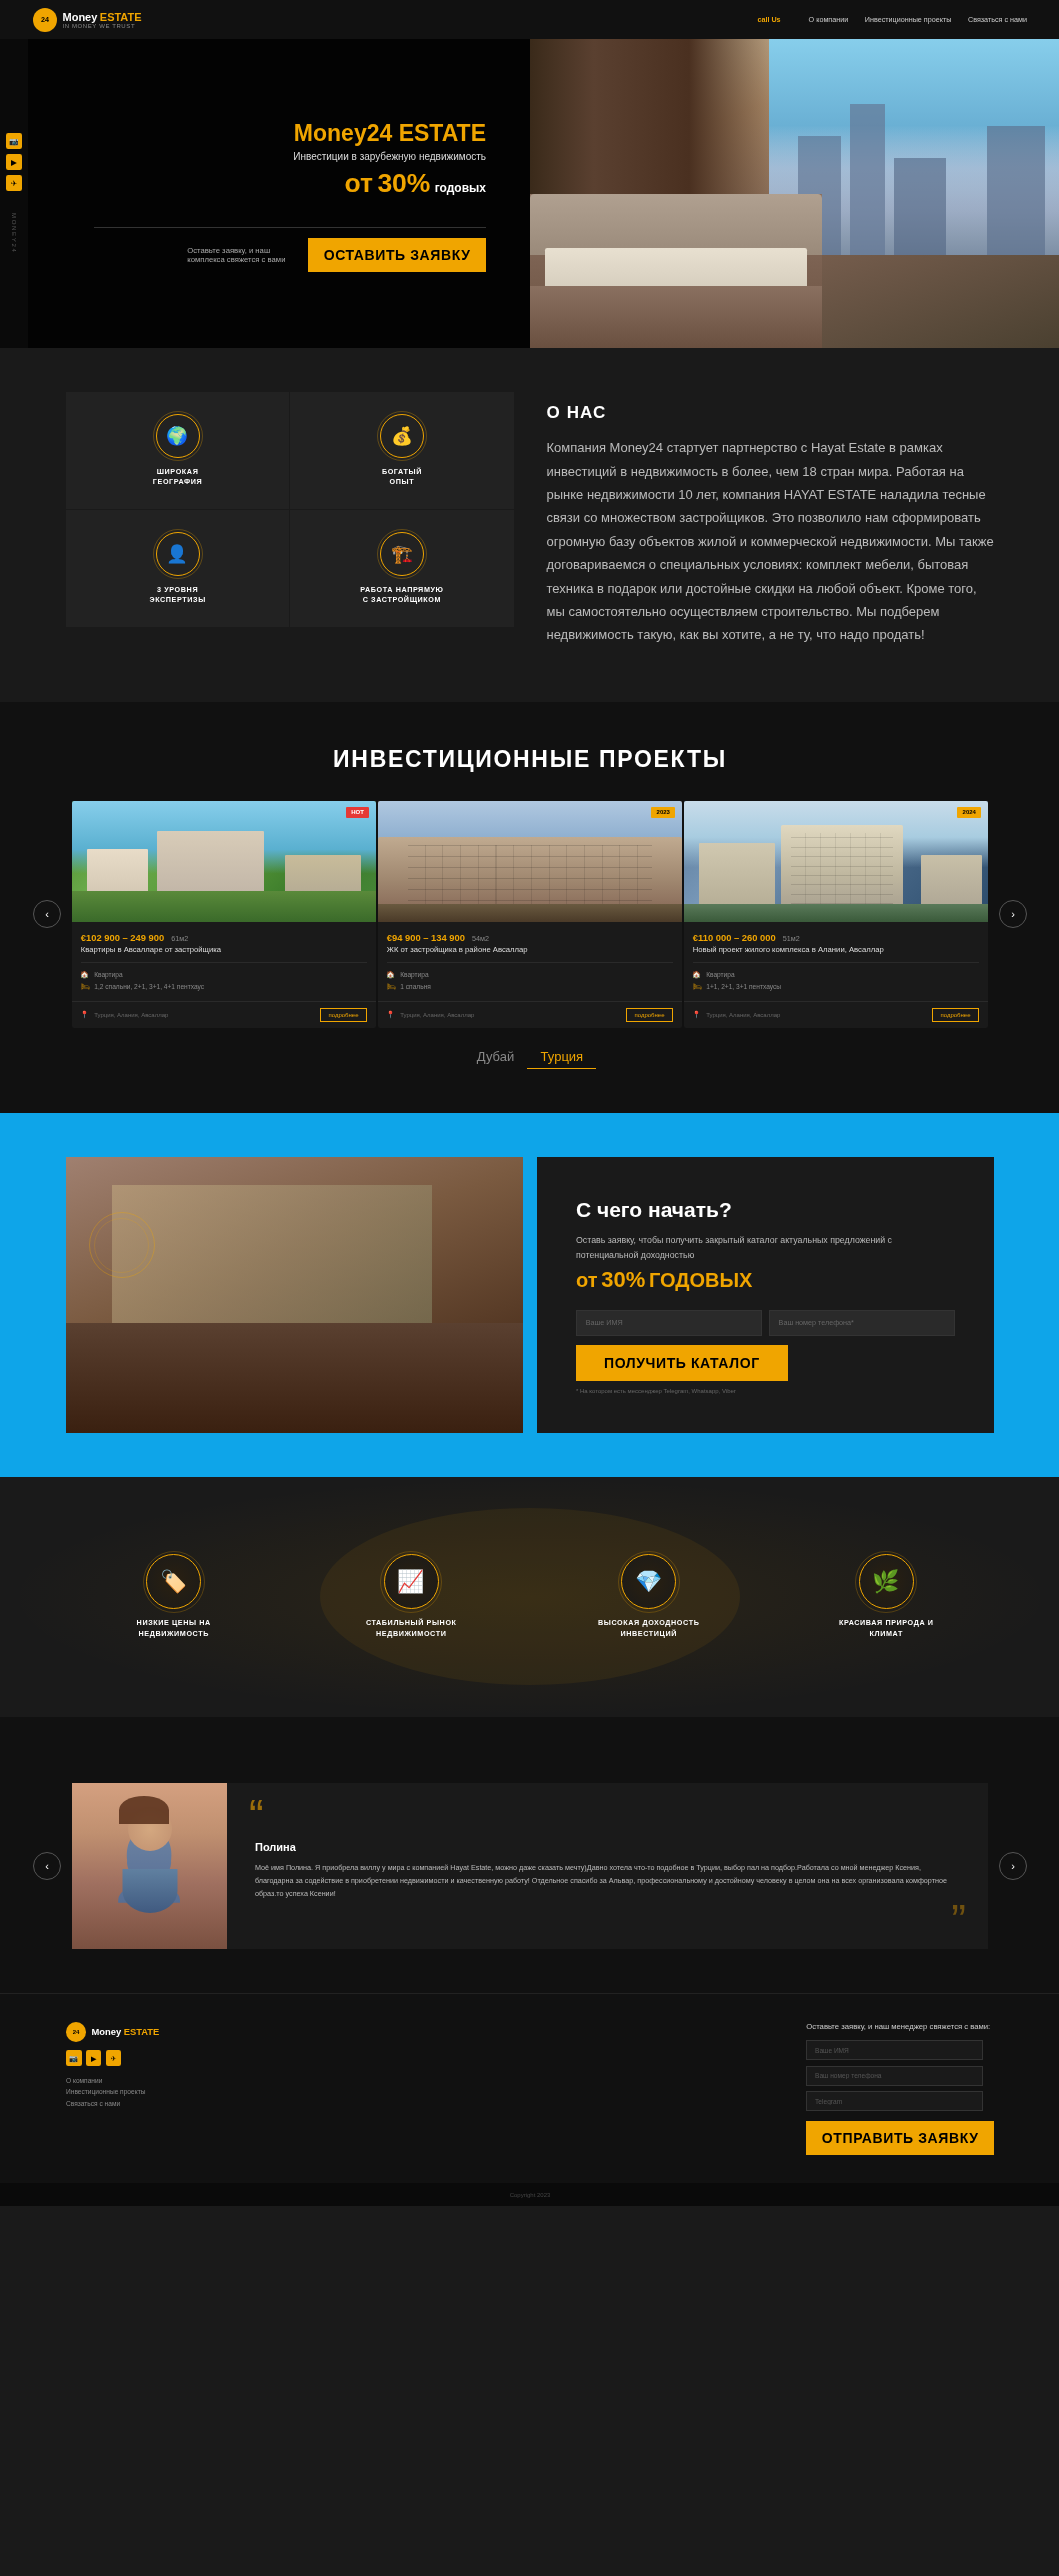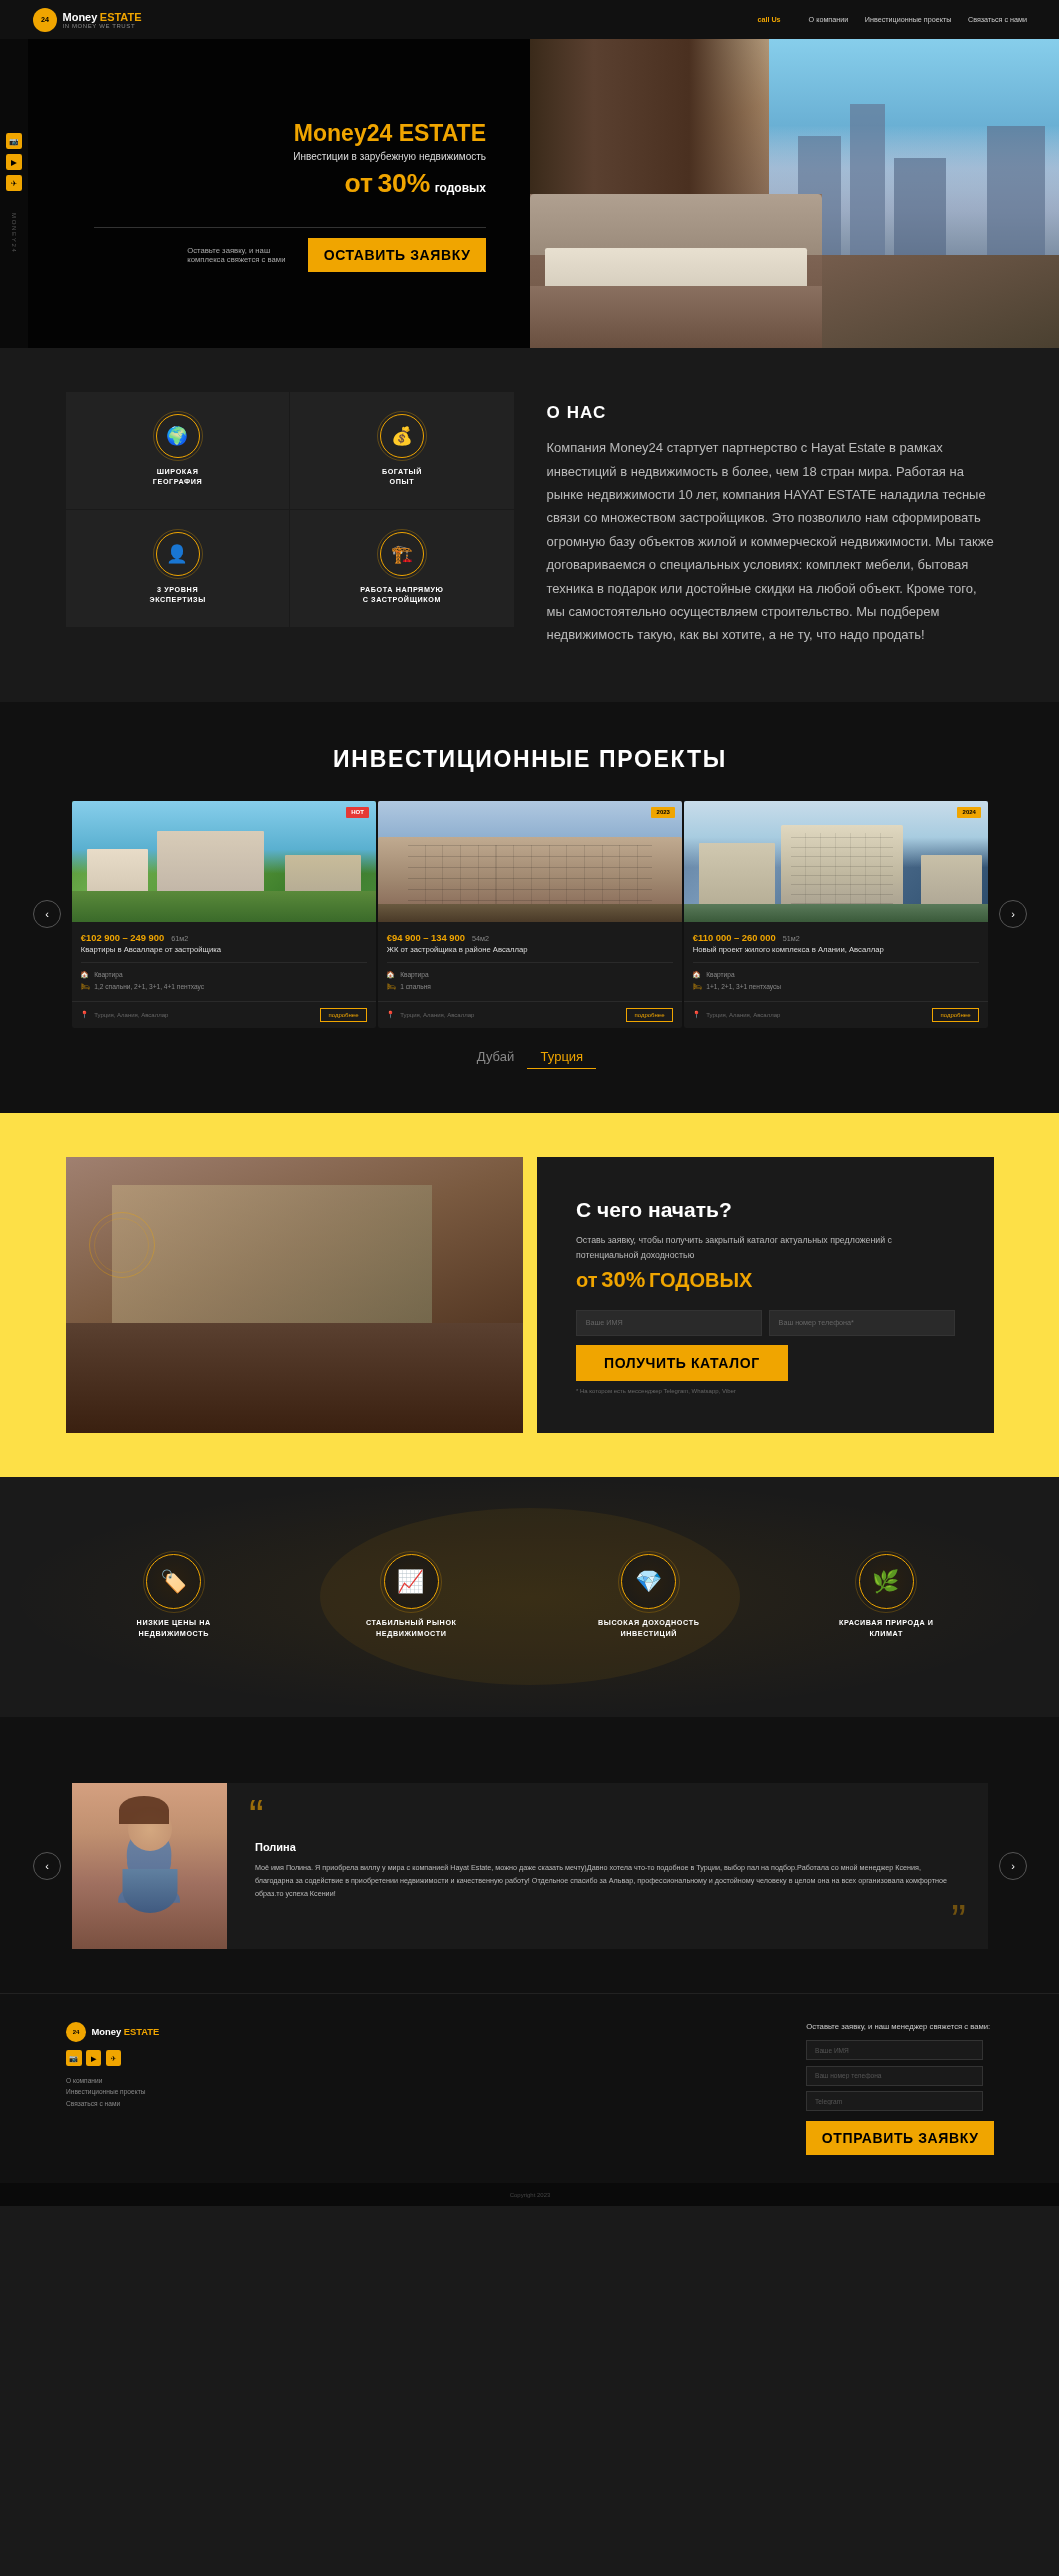--- a/index.html
+++ b/index.html
@@ -312,21 +312,21 @@
       color: #888;
       font-size: 13px;
       padding: 4.4px 13.2px;
       cursor: pointer;
       border-bottom: 1.1px solid transparent;
     }
     .tab-btn.active { color: #f0a500; border-bottom-color: #f0a500; }
 
     
     .cta-section {
-      background: #fde047;
+      background: #0ea5e9;
       padding: 44px 66px;
       display: grid;
       grid-template-columns: 1fr 1fr;
       gap: 14px;
       min-height: 276px;
       position: relative;
     }
     .cta-image-side {
       position: relative;
       overflow: hidden;

